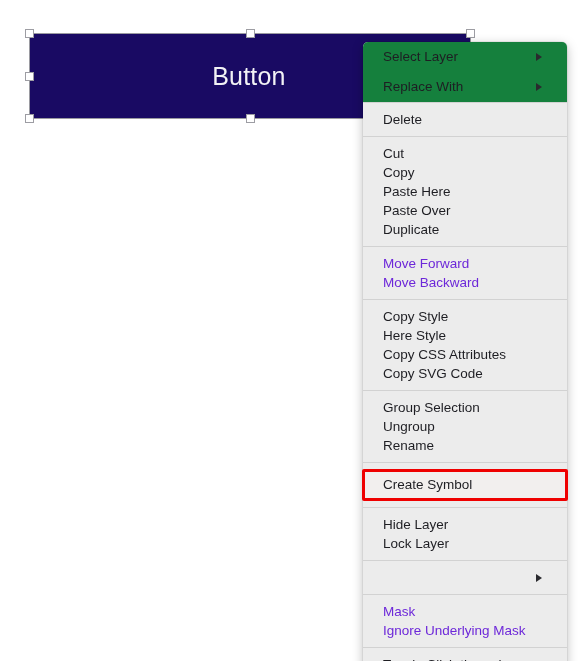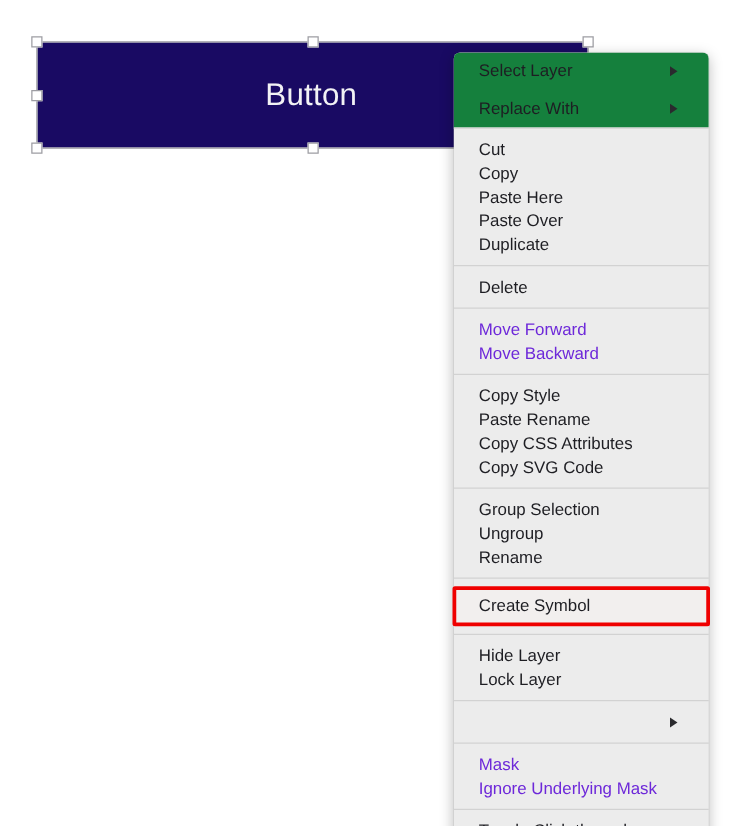--- a/index.html
+++ b/index.html
@@ -198,54 +198,54 @@
           <span class="label">Select Layer</span>
           <span class="submenu-arrow"></span>
         </div>
         <div class="menu-item submenu-head tall">
           <span class="label">Replace With</span>
           <span class="submenu-arrow"></span>
         </div>
       </div>
       <div class="menu-section sec-pad-top sec-pad-bot">
         <div class="menu-item">
+          <span class="label">Delete</span>
+        </div>
+      </div>
+      <div class="menu-section sec-pad-top sec-pad-bot">
+        <div class="menu-item">
           <span class="label">Cut</span>
         </div>
         <div class="menu-item">
           <span class="label">Copy</span>
         </div>
         <div class="menu-item">
           <span class="label">Paste Here</span>
         </div>
         <div class="menu-item">
           <span class="label">Paste Over</span>
         </div>
         <div class="menu-item">
           <span class="label">Duplicate</span>
         </div>
       </div>
       <div class="menu-section sec-pad-top sec-pad-bot">
-        <div class="menu-item">
-          <span class="label">Delete</span>
-        </div>
-      </div>
-      <div class="menu-section sec-pad-top sec-pad-bot">
         <div class="menu-item disabled">
           <span class="label">Move Forward</span>
         </div>
         <div class="menu-item disabled">
           <span class="label">Move Backward</span>
         </div>
       </div>
       <div class="menu-section sec-pad-top sec-pad-bot">
         <div class="menu-item">
           <span class="label">Copy Style</span>
         </div>
         <div class="menu-item">
-          <span class="label">Paste Rename</span>
+          <span class="label">Here Style</span>
         </div>
         <div class="menu-item">
           <span class="label">Copy CSS Attributes</span>
         </div>
         <div class="menu-item">
           <span class="label">Copy SVG Code</span>
         </div>
       </div>
       <div class="menu-section sec-pad-top sec-pad-bot">
         <div class="menu-item">

